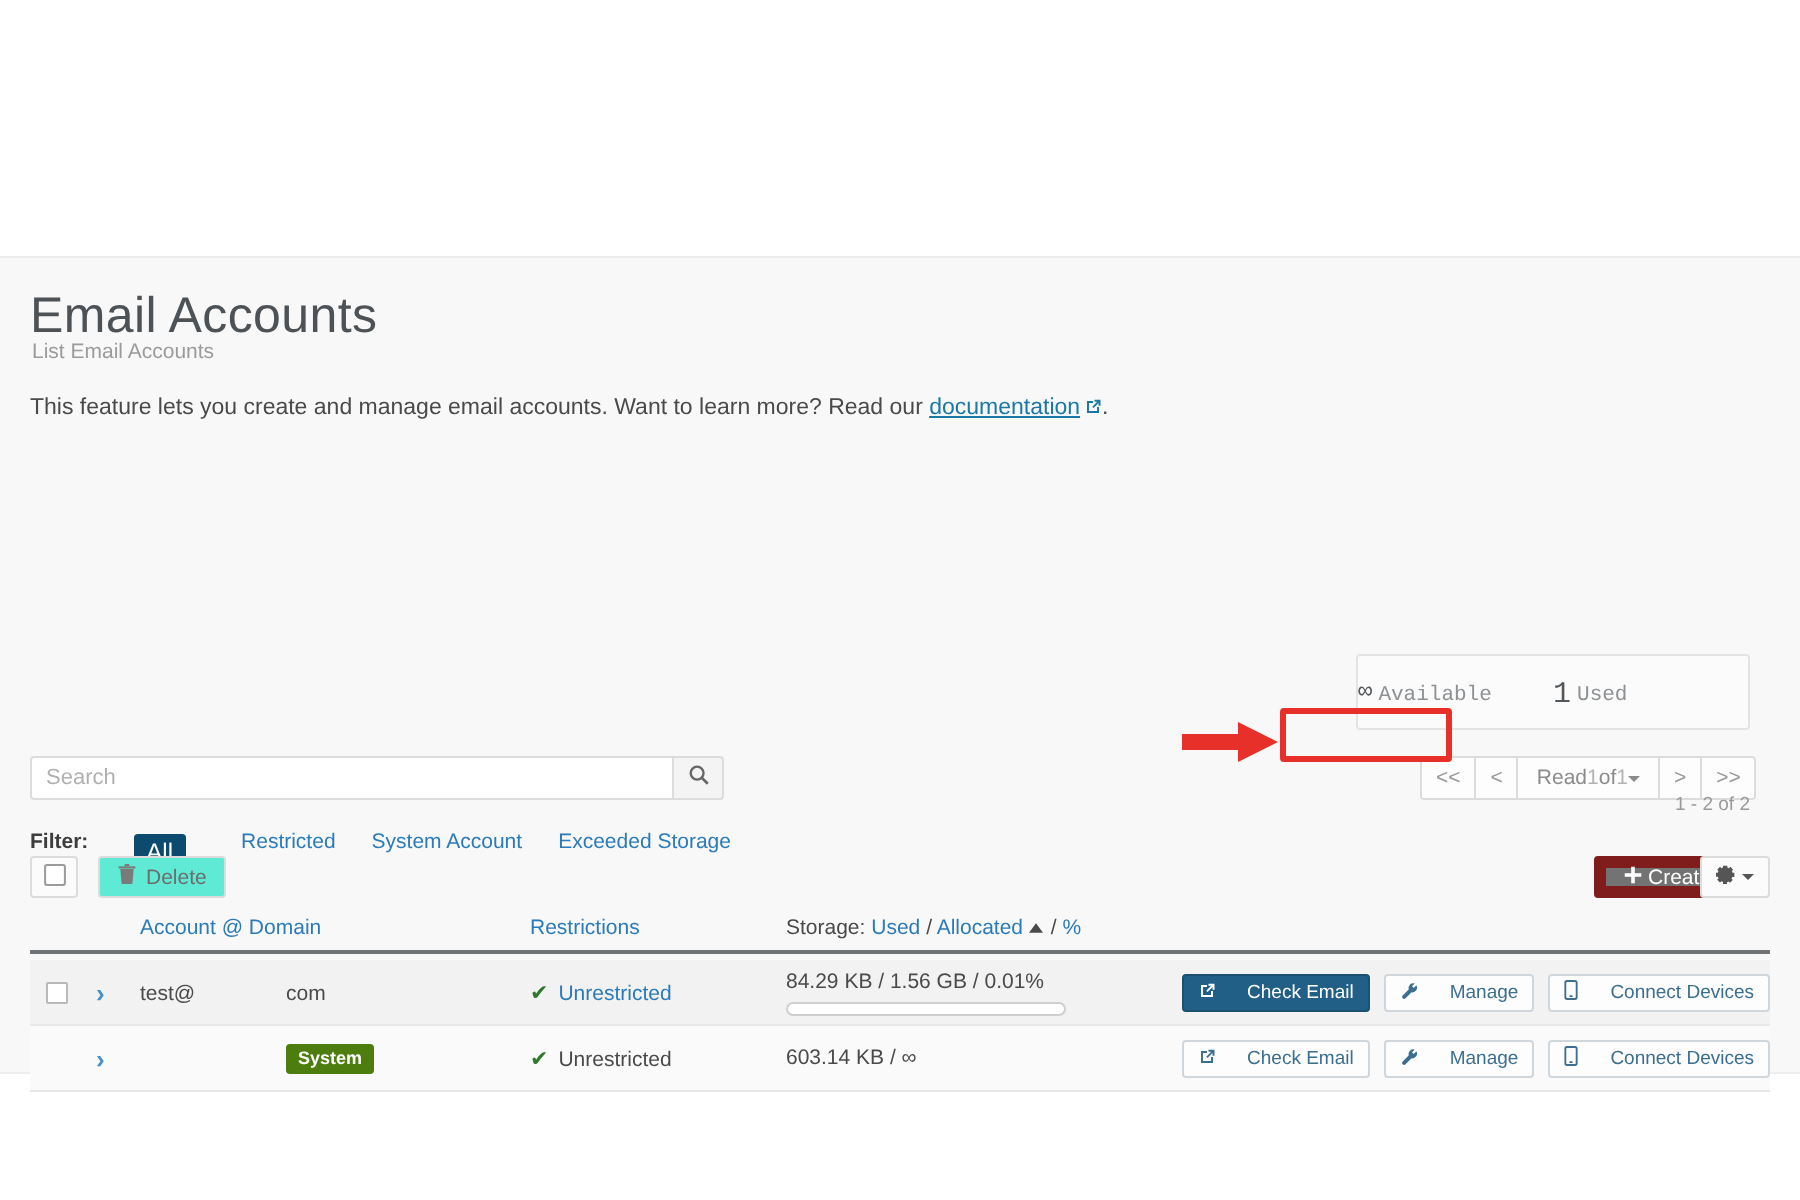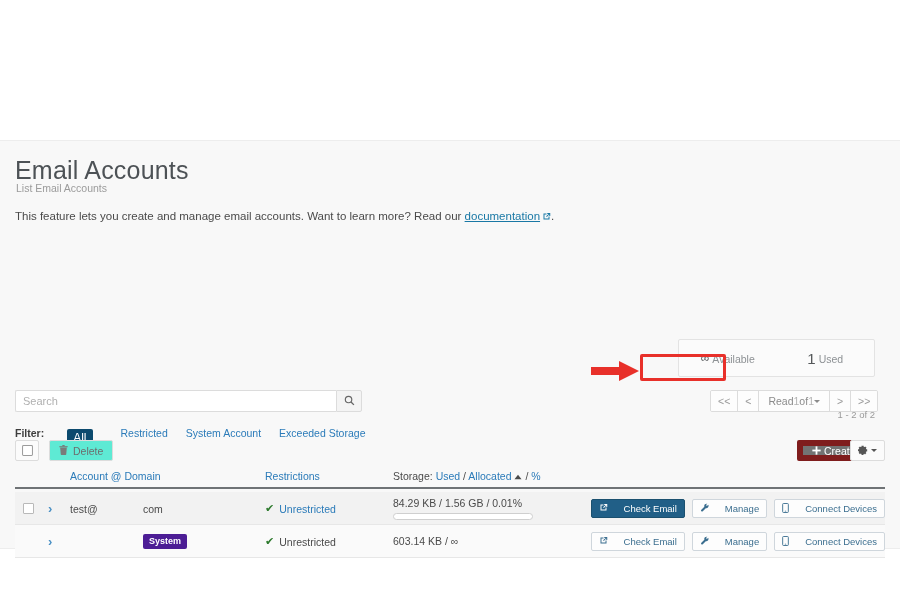--- a/index.html
+++ b/index.html
@@ -7,21 +7,21 @@
     margin: 0; padding: 0;
     width: 900px; height: 600px;
     background: #ffffff;
     font-family: "Liberation Sans", sans-serif;
     -webkit-font-smoothing: antialiased;
   }
   .page { position: relative; width: 900px; height: 600px; overflow: hidden; }
 
   .content-panel {
     position: absolute;
-    left: 0; top: 140px;
+    left: 0; top: 128px;
     width: 900px; height: 409px;
     background: #f8f8f8;
     border-top: 1px solid #ededed;
     border-bottom: 1px solid #ededed;
   }
 
   
   .page-title {
     position: absolute; left: 15px; top: 15px;
     font-size: 25px; font-weight: 400; color: #4d5256;
@@ -42,21 +42,21 @@
 
   
   .stats-box {
     position: absolute; left: 678px; top: 198px;
     width: 197px; height: 38px;
     background: #fbfbfb;
     border: 1px solid #e3e3e3;
     border-radius: 2px;
     display: flex; align-items: center;
   }
-  .stat { flex: 1; text-align: center; white-space: nowrap; }
+  .stat { flex: 1; white-space: nowrap; font-family: Liberation Mono, monospace; }
   .stat .num {
     font-size: 15px; color: #54585a; vertical-align: -1px;
   }
   .stat .inf { font-size: 12px; color: #54585a; vertical-align: 1px; }
   .stat .lbl { font-size: 10.5px; color: #8d9194; margin-left: 3px; }
 
   
   .pager {
     position: absolute; left: 710px; top: 249px;
     display: flex; height: 22px;
@@ -189,21 +189,21 @@
   .restr-text { color: #4a4a4a; }
   .cell-stor { left: 378px; color: #4a4a4a; flex-direction: column; align-items: flex-start; justify-content: center; }
   .stor-text { line-height: 13px; }
   .progress {
     width: 140px; height: 7px; margin-top: 3px;
     border: 1px solid #cfcfcf; border-radius: 4px; background: #fff;
     overflow: hidden;
   }
   .progress > i { display: block; height: 100%; background: #5cb85c; }
   .badge-system {
-    background: #4c1d95; color: #fff;
+    background: #4d7c0f; color: #fff;
     font-size: 9px; font-weight: bold;
     padding: 2px 6px 3px; border-radius: 2px;
   }
 
   
   .actions { position: absolute; right: 0; top: 0; height: 33px; display: flex; align-items: center; gap: 7px; }
   .abtn {
     height: 19px; padding: 0 7px;
     border: 1px solid #cfd6dc; border-radius: 2px; background: #fdfdfd;
     display: flex; align-items: center; gap: 16px;

